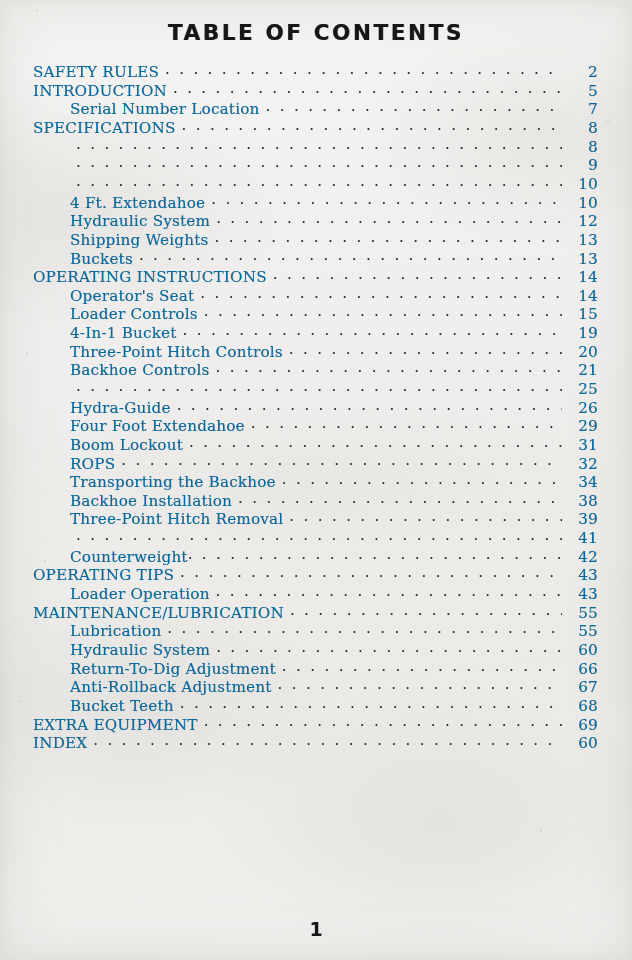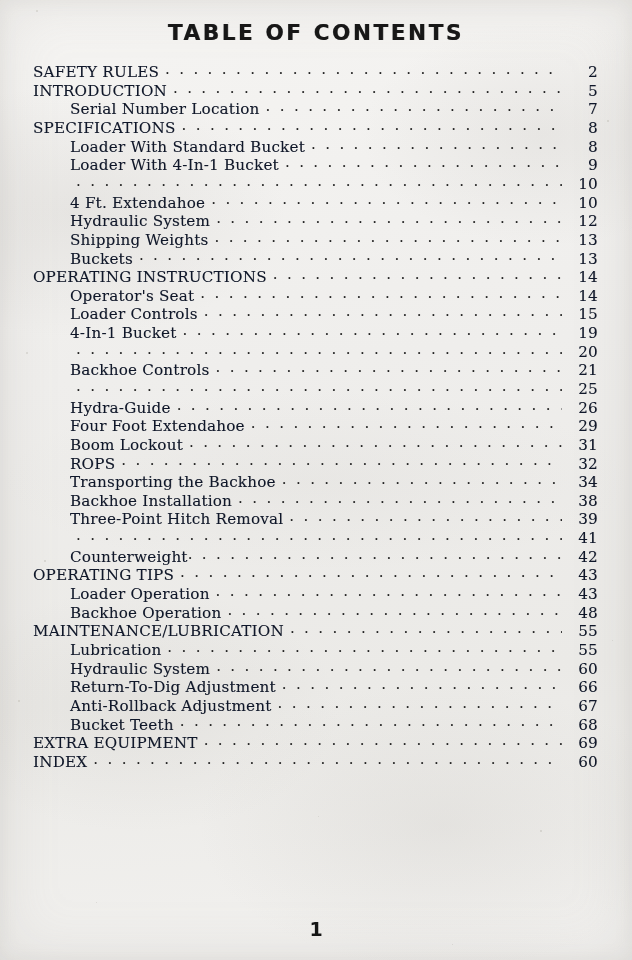--- a/index.html
+++ b/index.html
@@ -77,21 +77,21 @@
     width: 566px;
   }
 
   .toc-entry {
     display: flex;
     align-items: baseline;
     height: 18.65px;
     font-size: 15.1px;
     line-height: 18.65px;
     white-space: nowrap;
-    color: #0f172a;
+    color: #0369a1;
   }
 
   .toc-entry .entry-label {
     flex: 0 0 auto;
     letter-spacing: 0.25px;
     text-shadow: 0.35px 0 0 rgba(27,27,27,0.30);
   }
 
   
   .toc-entry.level-1 {
@@ -169,26 +169,24 @@
         <span class="entry-label">Serial Number Location</span>
         <span class="leader"></span>
         <span class="page-num">7</span>
       </div>
       <div class="toc-entry level-1">
         <span class="entry-label">SPECIFICATIONS</span>
         <span class="leader"></span>
         <span class="page-num">8</span>
       </div>
       <div class="toc-entry level-2">
-        <span class="entry-label">Loader With Standard Bucket</span>
         <span class="leader"></span>
         <span class="page-num">8</span>
       </div>
       <div class="toc-entry level-2">
-        <span class="entry-label">Loader With 4-In-1 Bucket</span>
         <span class="leader"></span>
         <span class="page-num">9</span>
       </div>
       <div class="toc-entry level-2">
         <span class="leader"></span>
         <span class="page-num">10</span>
       </div>
       <div class="toc-entry level-2">
         <span class="entry-label">4 Ft. Extendahoe</span>
         <span class="leader"></span>
@@ -223,20 +221,21 @@
         <span class="entry-label">Loader Controls</span>
         <span class="leader"></span>
         <span class="page-num">15</span>
       </div>
       <div class="toc-entry level-2">
         <span class="entry-label">4-In-1 Bucket</span>
         <span class="leader"></span>
         <span class="page-num">19</span>
       </div>
       <div class="toc-entry level-2">
+        <span class="entry-label">Three-Point Hitch Controls</span>
         <span class="leader"></span>
         <span class="page-num">20</span>
       </div>
       <div class="toc-entry level-2">
         <span class="entry-label">Backhoe Controls</span>
         <span class="leader"></span>
         <span class="page-num">21</span>
       </div>
       <div class="toc-entry level-2">
         <span class="leader"></span>
@@ -288,25 +287,20 @@
       </div>
       <div class="toc-entry level-1">
         <span class="entry-label">OPERATING TIPS</span>
         <span class="leader"></span>
         <span class="page-num">43</span>
       </div>
       <div class="toc-entry level-2">
         <span class="entry-label">Loader Operation</span>
         <span class="leader"></span>
         <span class="page-num">43</span>
-      </div>
-      <div class="toc-entry level-2">
-        <span class="entry-label">Backhoe Operation</span>
-        <span class="leader"></span>
-        <span class="page-num">48</span>
       </div>
       <div class="toc-entry level-1">
         <span class="entry-label">MAINTENANCE/LUBRICATION</span>
         <span class="leader"></span>
         <span class="page-num">55</span>
       </div>
       <div class="toc-entry level-2">
         <span class="entry-label">Lubrication</span>
         <span class="leader"></span>
         <span class="page-num">55</span>

